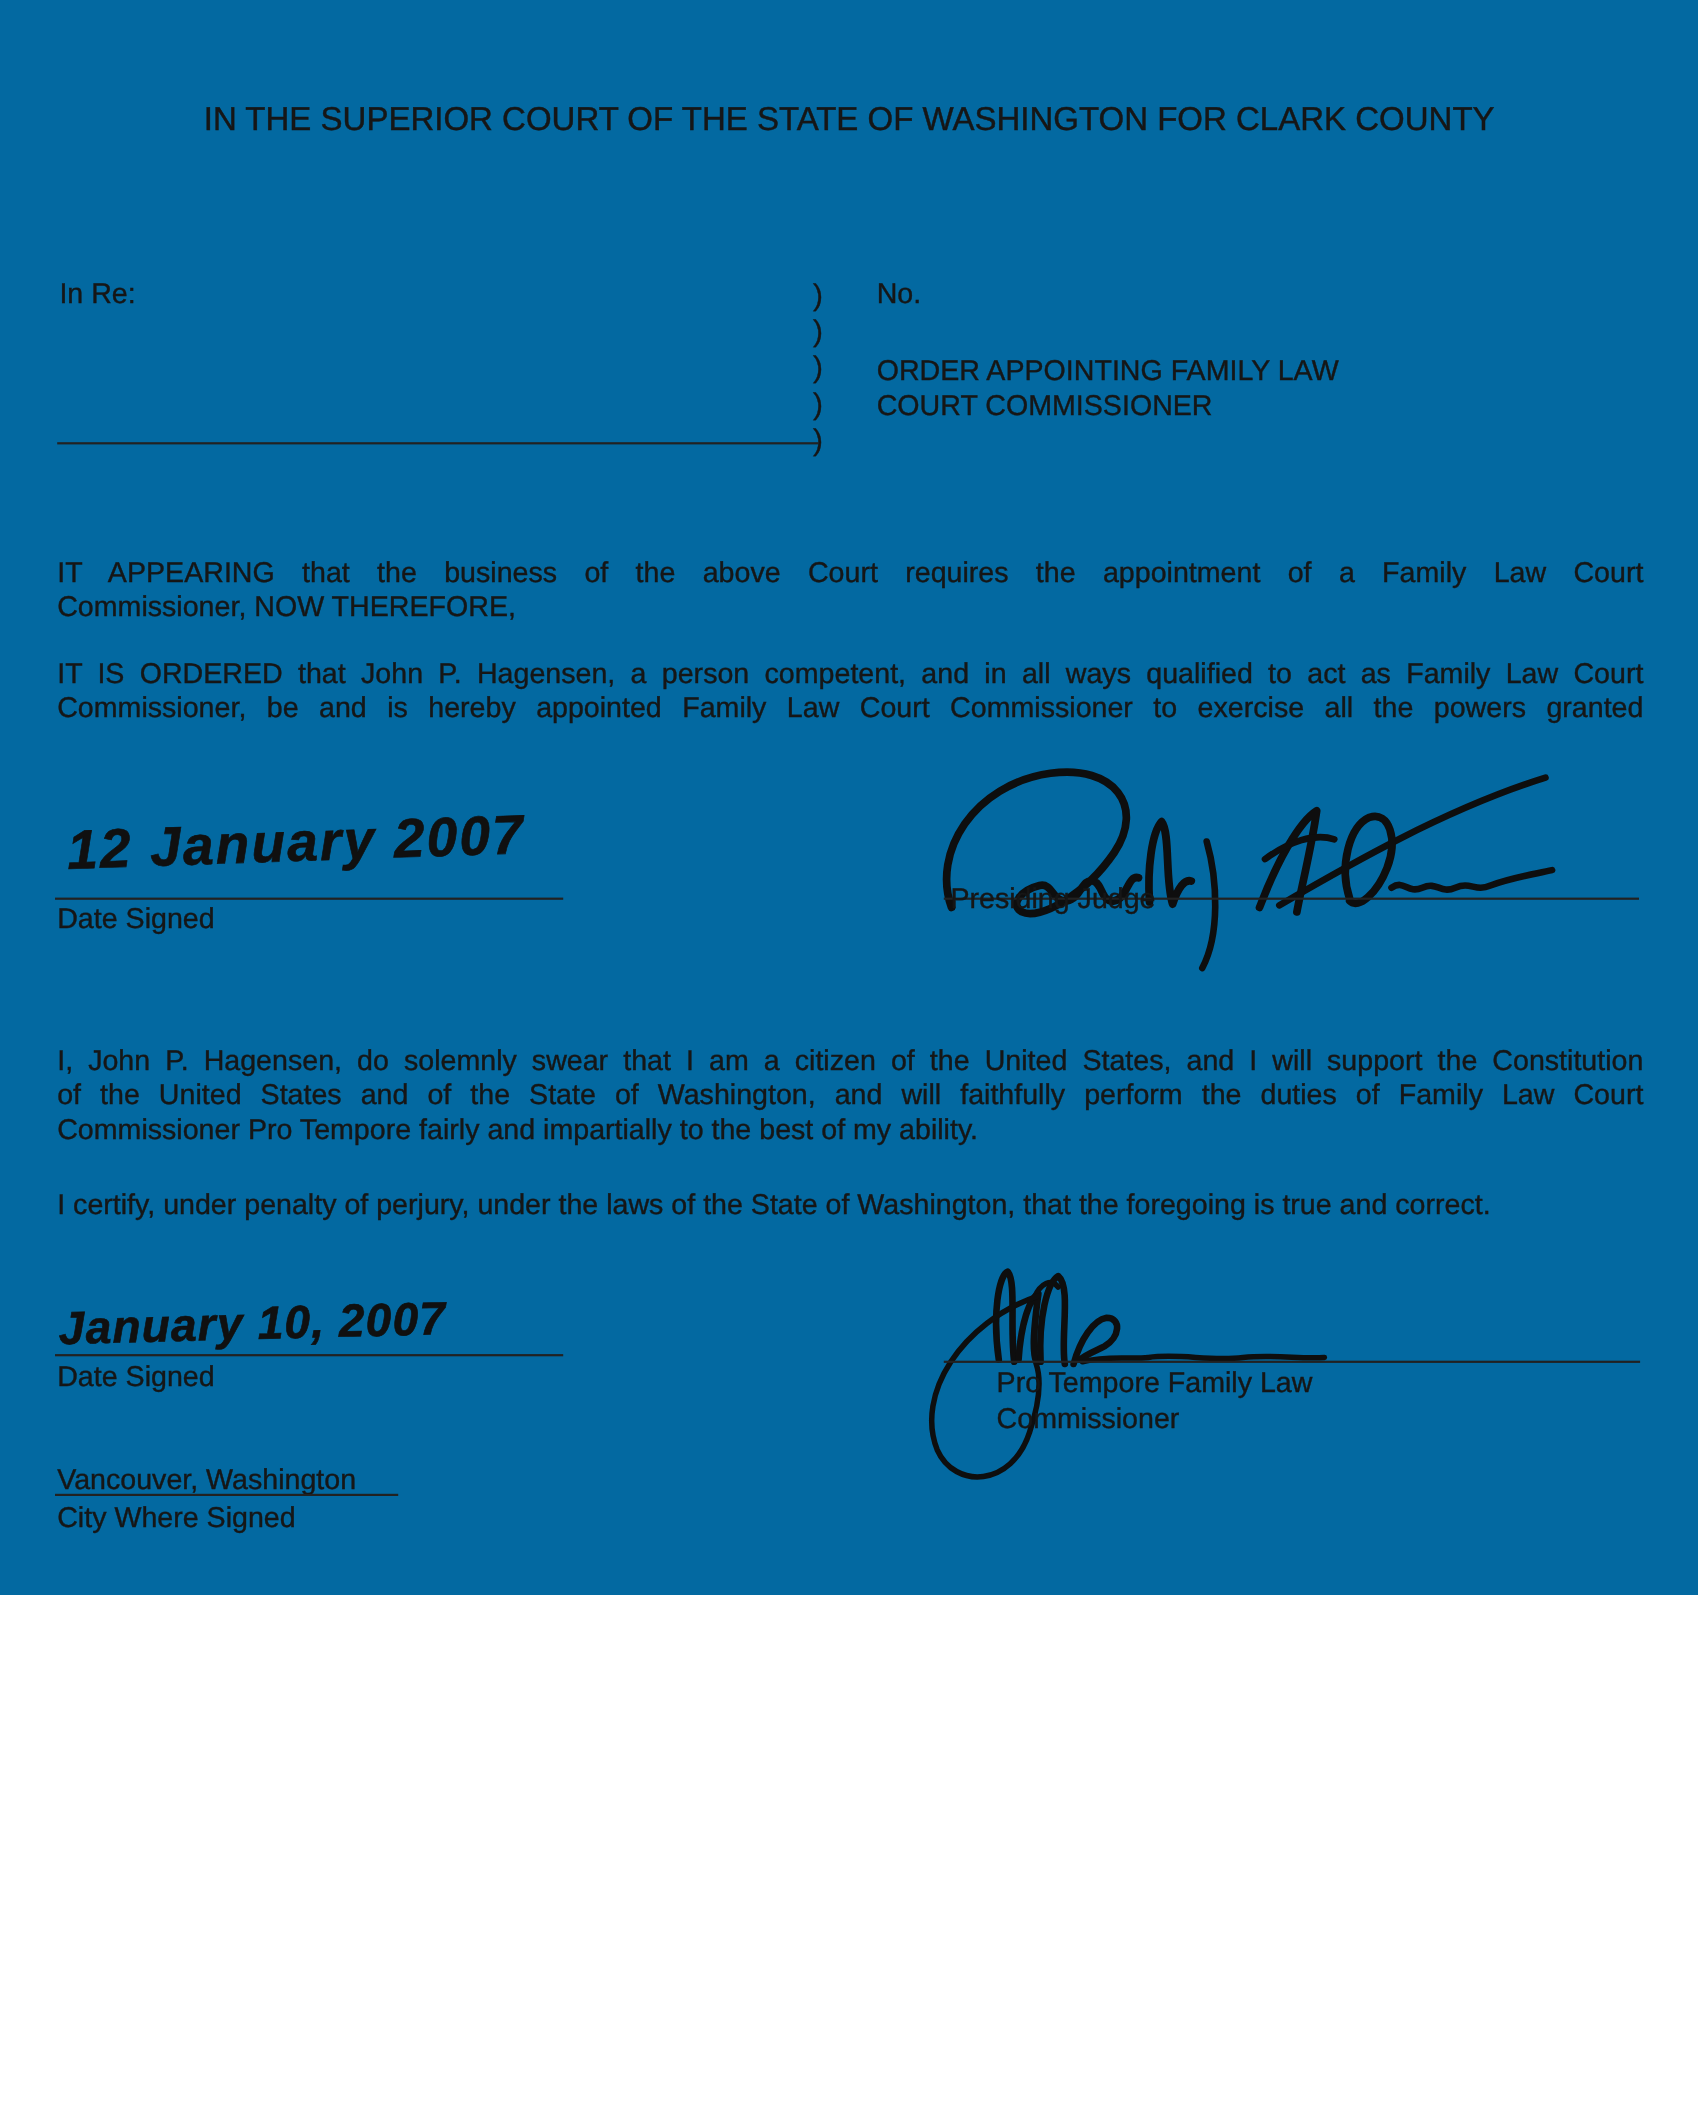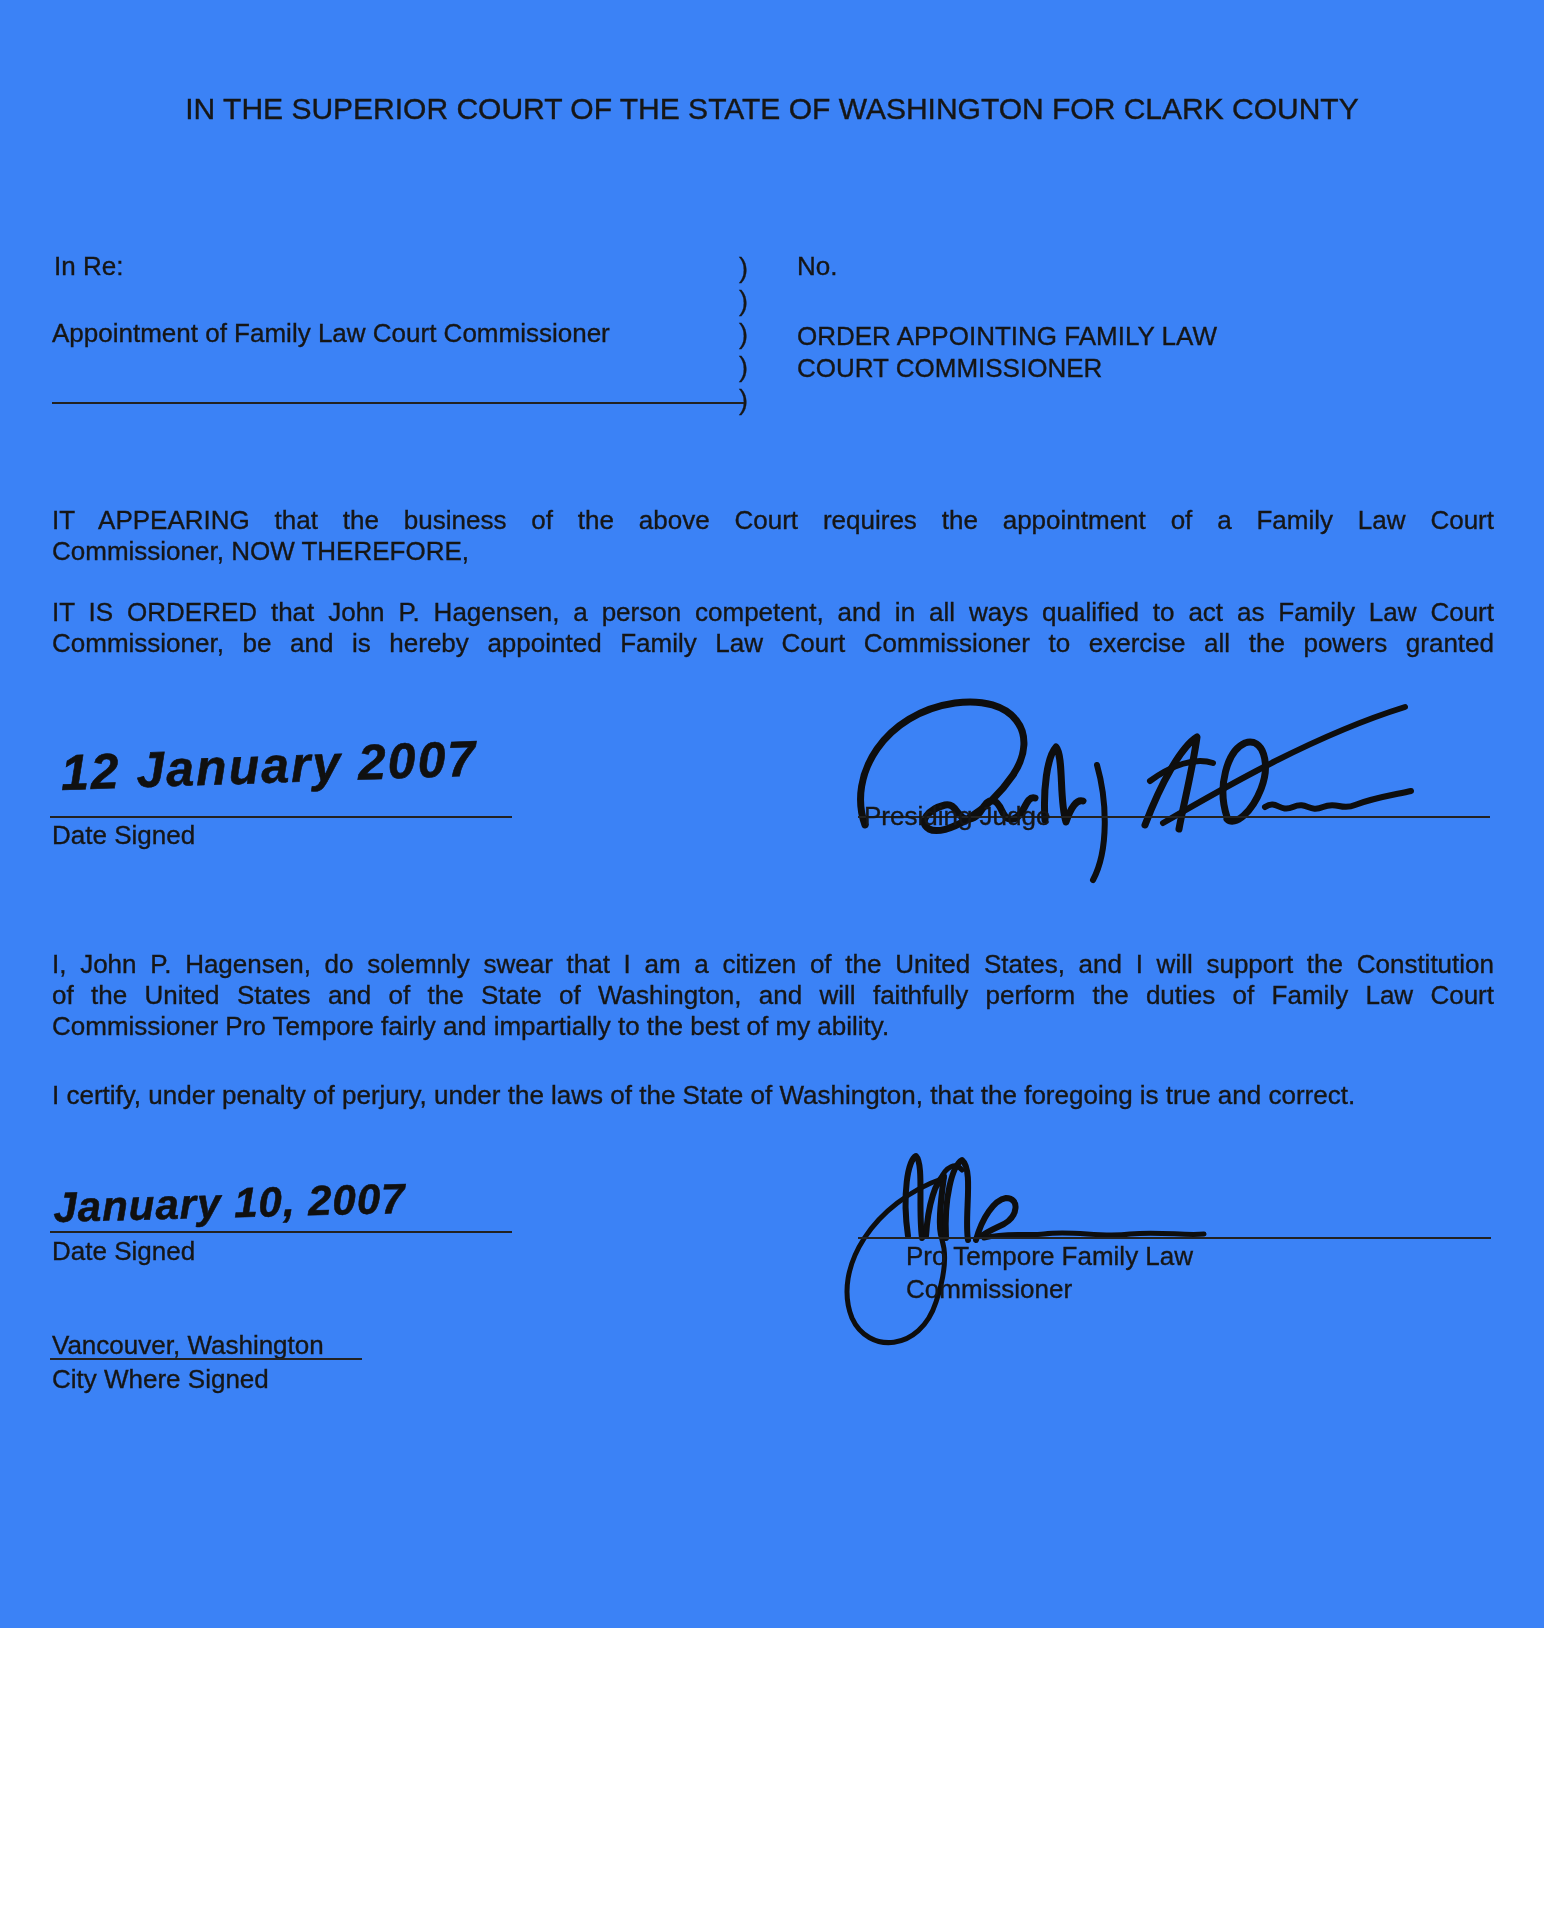--- a/index.html
+++ b/index.html
@@ -1,20 +1,20 @@
 <!DOCTYPE html>
 <html><head>
 <meta charset="utf-8">
 <style>
   html, body { margin: 0; padding: 0; background: #ffffff; }
   .page {
     position: relative;
     width: 1544px;
-    height: 1628px;
-    background: #3b82f6;
+    height: 1450px;
+    background: #0369a1;
     font-family: "Liberation Sans", sans-serif;
     color: #161616;
     overflow: hidden;
   }
   .abs { position: absolute; }
   .doc-text {
     font-size: 26px;
     line-height: 31px;
     -webkit-text-stroke: 0.35px #161616;
     letter-spacing: 0px;
@@ -56,21 +56,20 @@
   .sig-ink path { fill: none; stroke: #0e0e0e; stroke-linecap: round; stroke-linejoin: round; }
 </style>
 </head>
 <body>
 
 <div class="page">
 
   <div class="abs title">IN THE SUPERIOR COURT OF THE STATE OF WASHINGTON FOR CLARK COUNTY</div>
 
   <div class="abs doc-text" style="left:54px; top:251px;">In Re:</div>
-  <div class="abs doc-text" style="left:52px; top:318px;">Appointment of Family Law Court Commissioner</div>
   <div class="abs parens">)
 )
 )
 )
 )</div>
   <div class="abs rule" style="left:52px; top:402px; width:692px;"></div>
 
   <div class="abs doc-text" style="left:797px; top:251px;text-align:right;">No.</div>
   <div class="abs doc-text" style="left:797px; top:320px; line-height:32px;">
     <div>ORDER APPOINTING FAMILY LAW</div>

